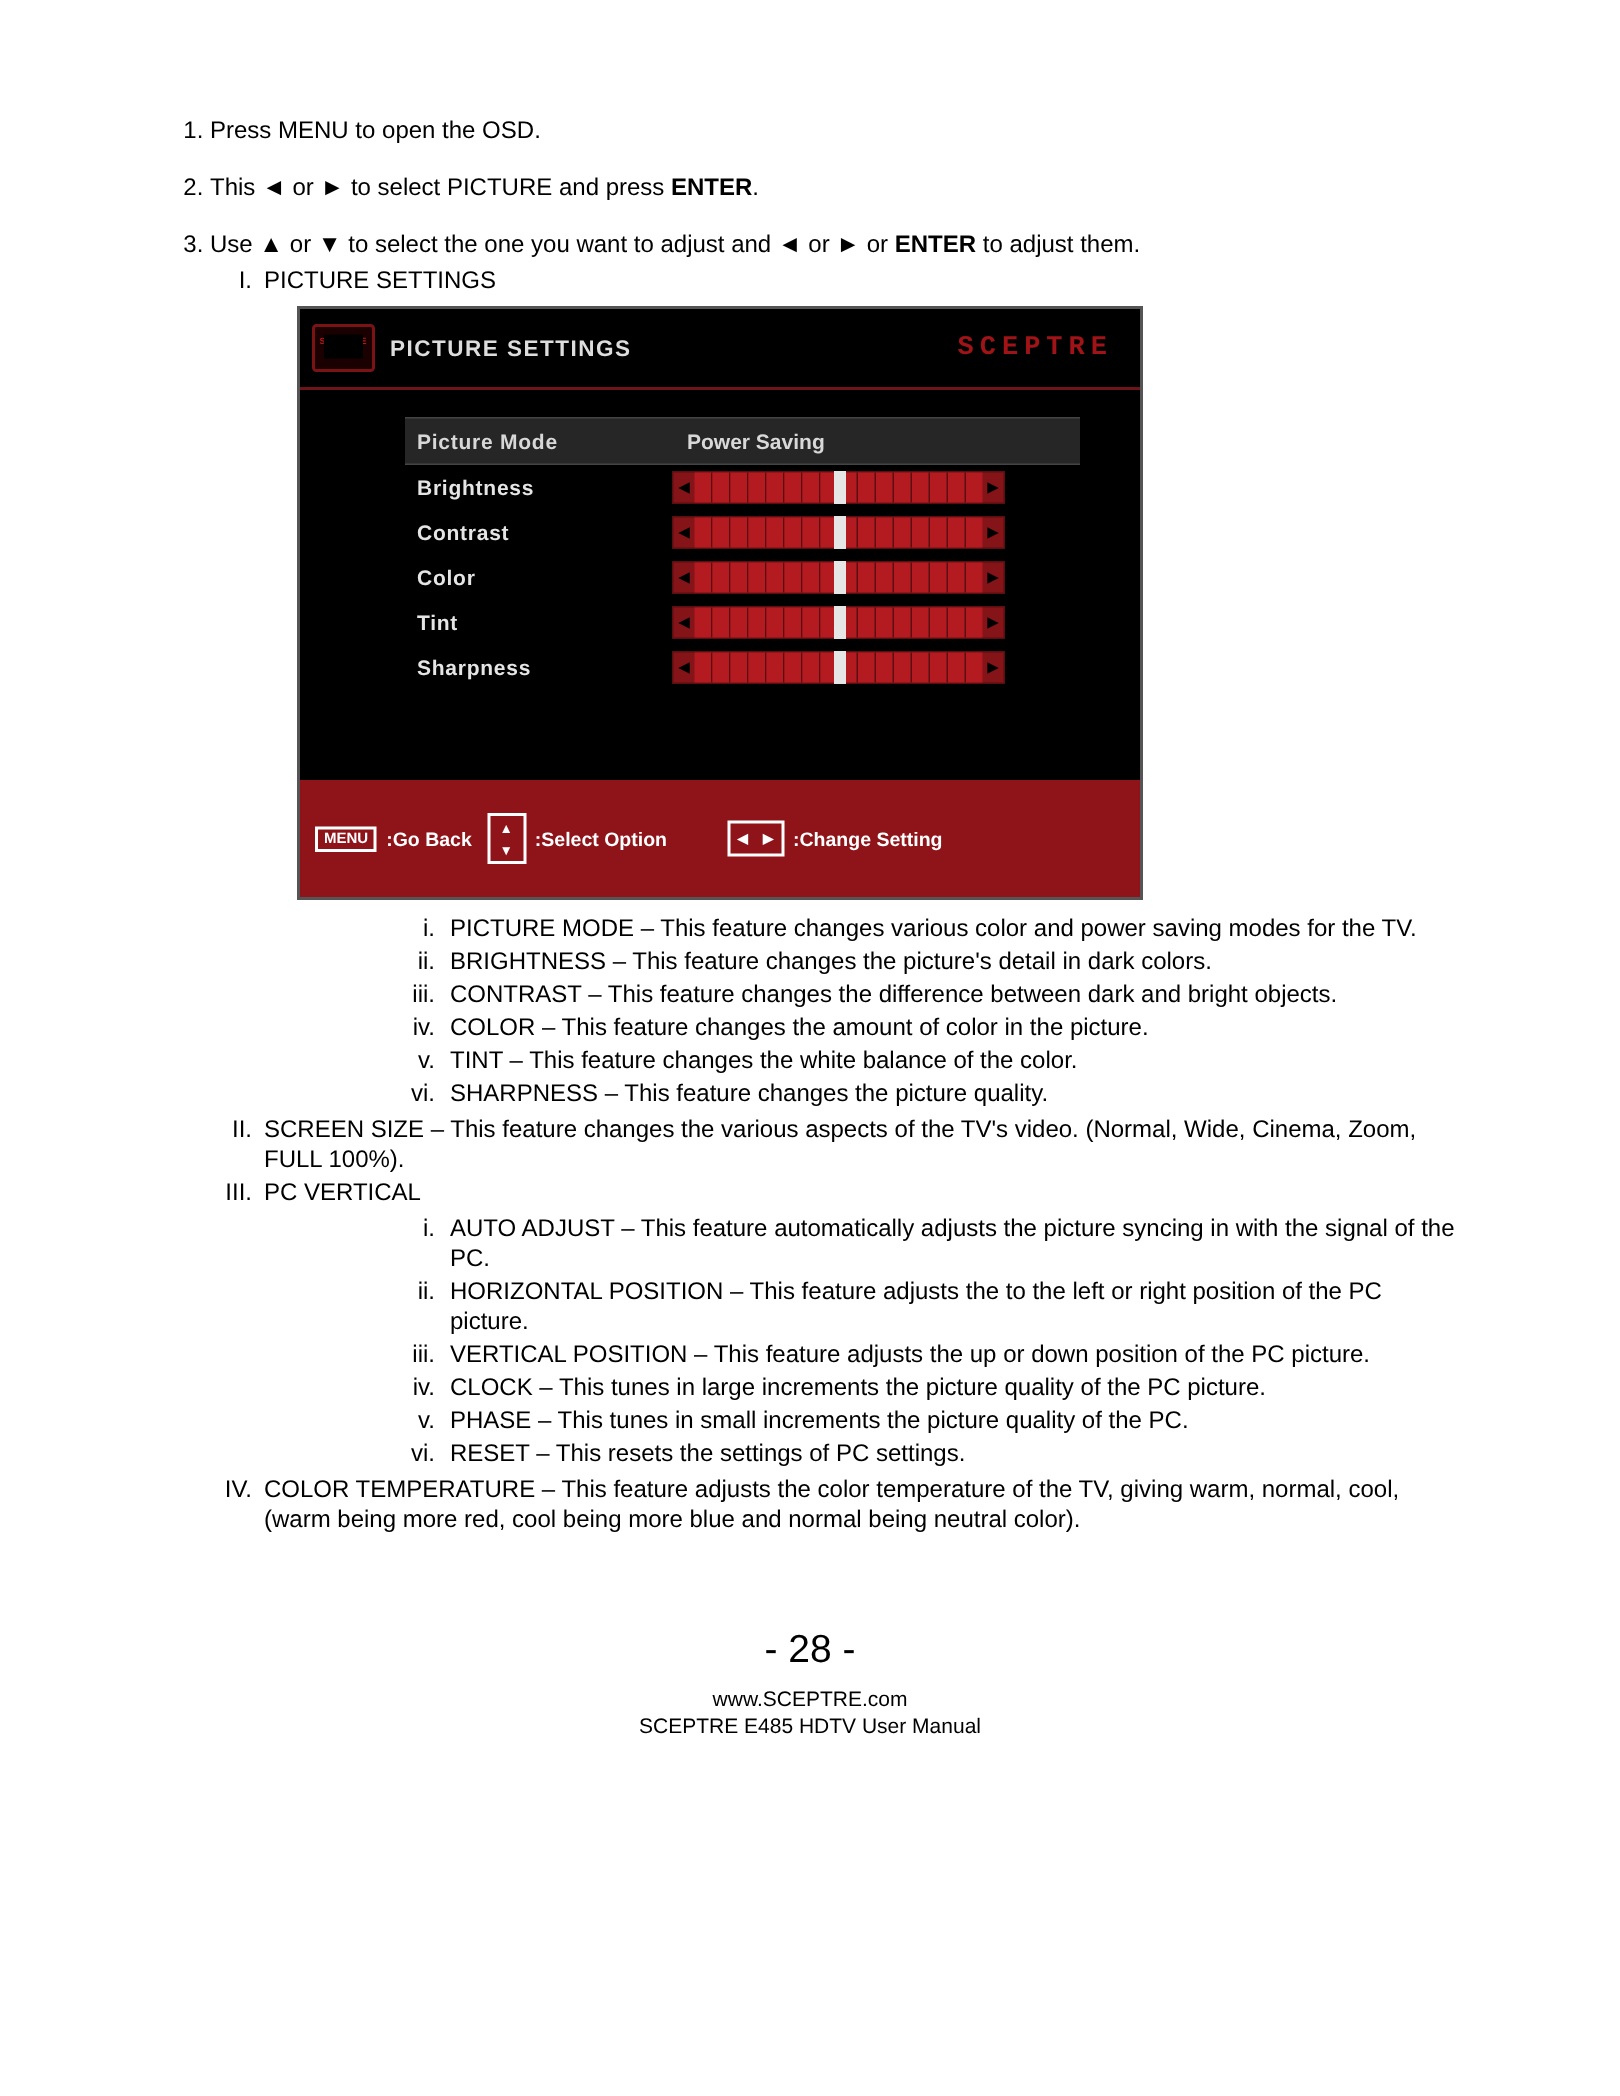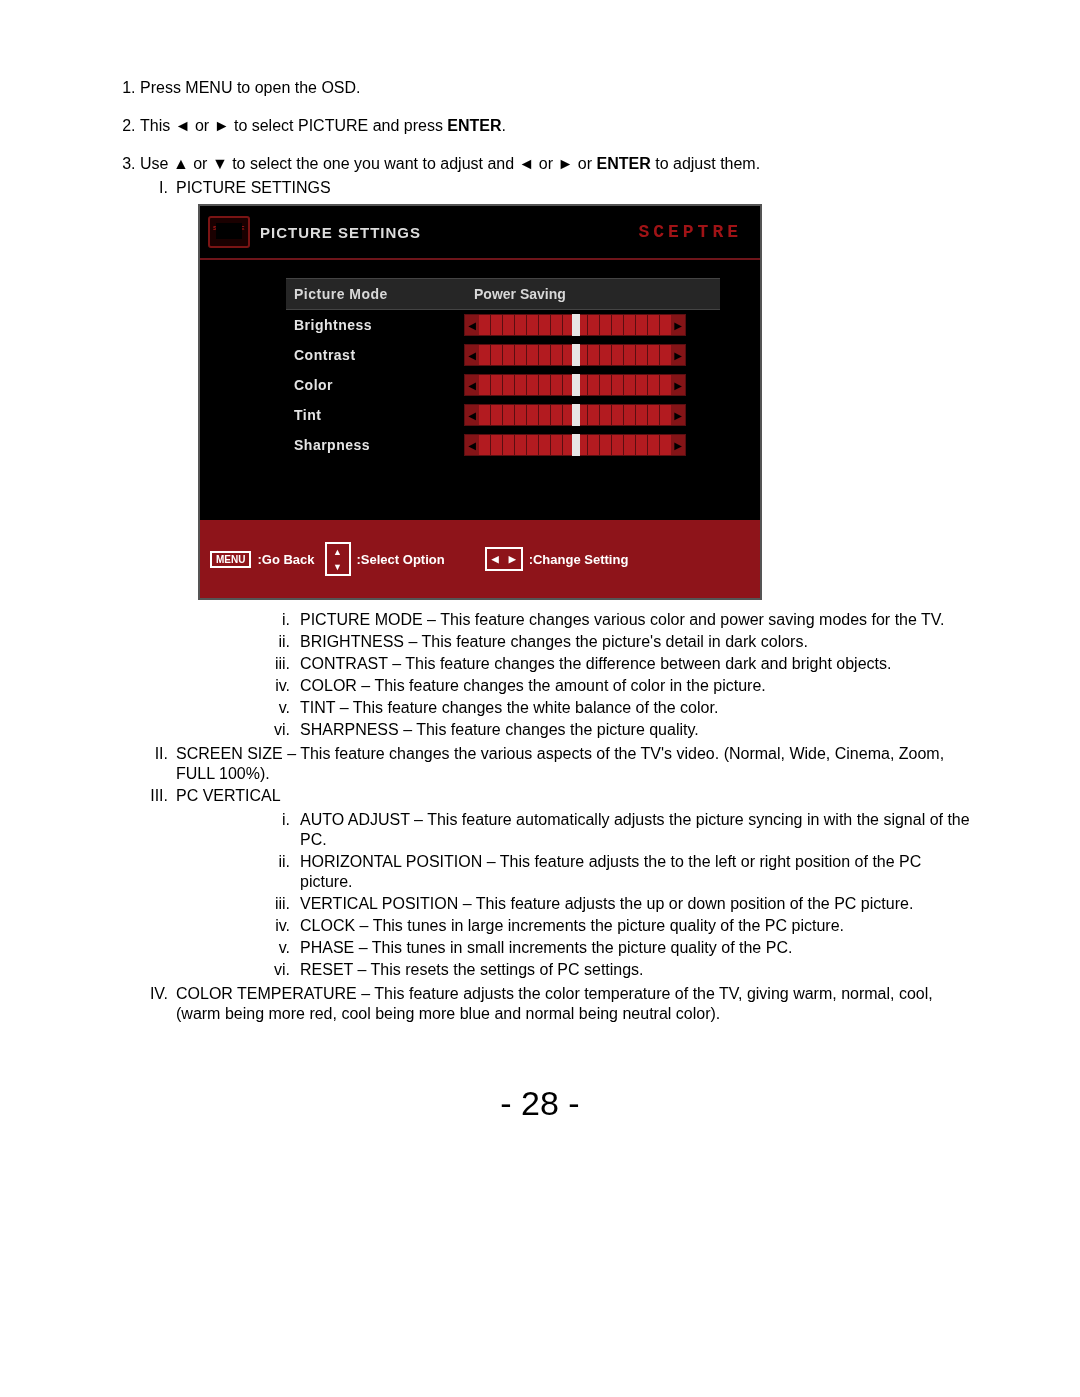--- a/index.html
+++ b/index.html
@@ -97,21 +97,20 @@
     font-weight: bold;
   }
   .osd-body {
     padding: 18px 40px 60px 70px;
   }
   .osd-row {
     display: flex;
     align-items: center;
     height: 30px;
     margin-bottom: 0;
-    margin-left: 16px;
   }
   .osd-row.selected {
     background: #262626;
     border-top: 1px solid #444;
     border-bottom: 1px solid #444;
   }
   .osd-label {
     width: 170px;
     color: #e5e5e5;
     font-weight: bold;
@@ -192,21 +191,21 @@
     height: 20px;
   }
   .footer-item {
     display: flex;
     align-items: center;
     gap: 6px;
   }
 
   .page-num {
     text-align: center;
-    font-size: 34px;
+    font-size: 26px;
     margin-top: 60px;
   }
   .page-footer {
     text-align: center;
     font-size: 14px;
     line-height: 1.3;
     margin-top: 8px;
   }
 </style>
 </head>
@@ -463,14 +462,18 @@
   </div>
 
   <div class="roman">
     <div class="roman-row">
       <div class="roman-num">IV.</div>
       <div class="roman-body">COLOR TEMPERATURE – This feature adjusts the color temperature of the TV, giving warm, normal, cool, (warm being more red, cool being more blue and normal being neutral color).</div>
     </div>
   </div>
 
   <div class="page-num">- 28 -</div>
+  <div class="page-footer">
+    <div>www.SCEPTRE.com</div>
+    <div>SCEPTRE E485 HDTV User Manual</div>
+  </div>
 
 </div>
 
 </body></html>

